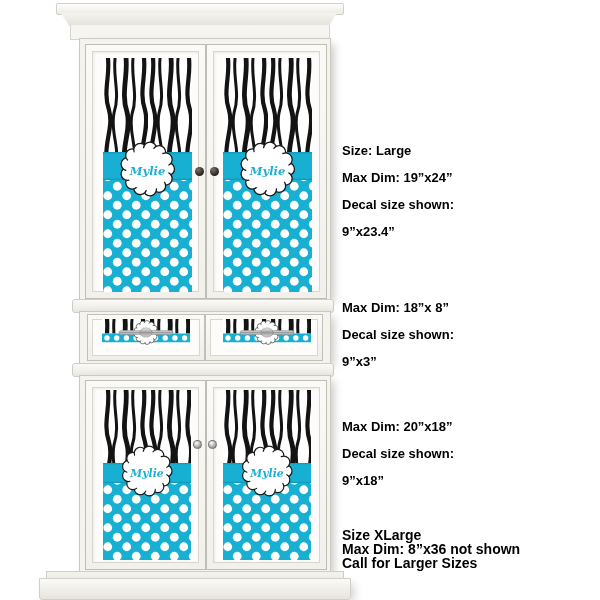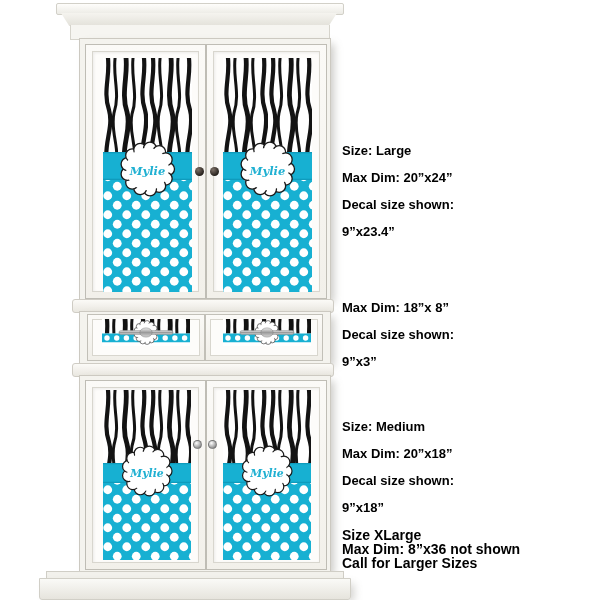--- a/index.html
+++ b/index.html
@@ -227,33 +227,32 @@
     </g>
   </svg>
 
   <div class="abs knob knob-dark" style="left:195px;top:167px"></div>
   <div class="abs knob knob-dark" style="left:210px;top:167px"></div>
   <div class="abs knob knob-silver" style="left:193px;top:440px"></div>
   <div class="abs knob knob-silver" style="left:208px;top:440px"></div>
 
   <div class="abs size-block sb1">
     <div>Size: Large</div>
-    <div>Max Dim: 20”x24”</div>
+    <div>Max Dim: 19”x24”</div>
     <div>Decal size shown:</div>
     <div>9”x23.4”</div>
   </div>
 
   <div class="abs size-block sb2">
     <div>Max Dim: 18”x 8”</div>
     <div>Decal size shown:</div>
     <div>9”x3”</div>
   </div>
 
   <div class="abs size-block sb3">
-    <div>Size: Medium</div>
     <div>Max Dim: 20”x18”</div>
     <div>Decal size shown:</div>
     <div>9”x18”</div>
   </div>
 
   <div class="abs size-block small-note sb4">
     <div>Size XLarge</div>
     <div>Max Dim: 8”x36 not shown</div>
     <div>Call for Larger Sizes</div>
   </div>

